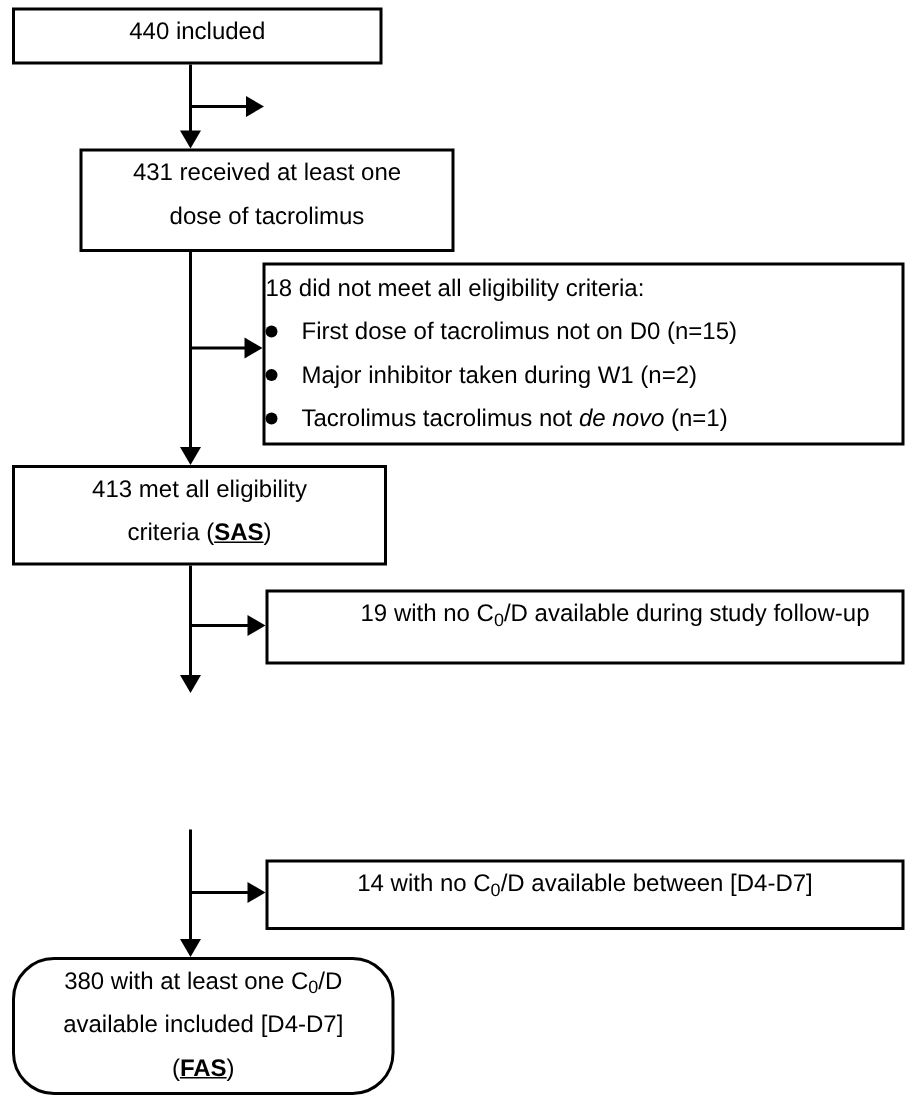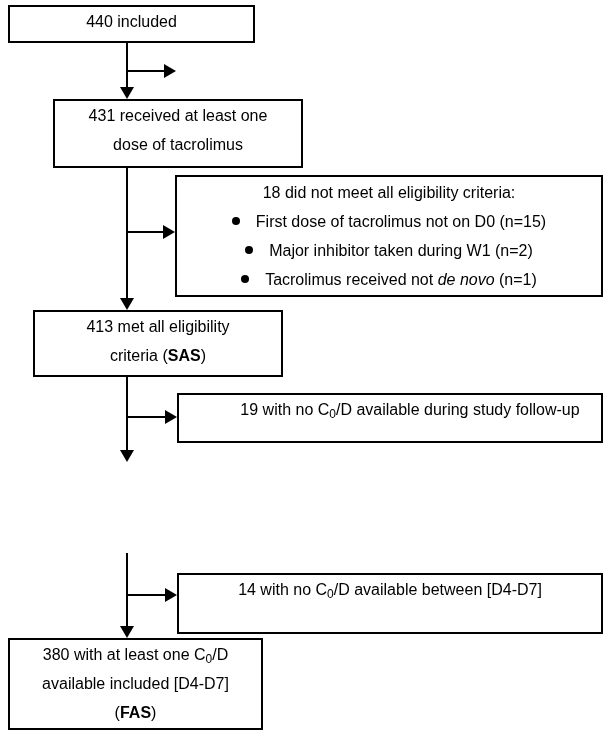--- a/index.html
+++ b/index.html
@@ -26,44 +26,44 @@
     justify-content: flex-start;
     text-align: center;
     font-size: 16px;
     line-height: 29px;
     color: #000000;
   }
   .b-included      { left: 8px;   top: 5px;   width: 247px; height: 38px; }
   .b-not-treated   { left: 176px; top: 50px;  width: 427px; height: 42px; }
   .b-received      { left: 8px;   top: 99px;  width: 250px; height: 69px; margin-left: 45px; }
   .b-eligibility   { left: 175px; top: 175px; width: 428px; height: 122px;
-                     align-items: center; text-align: left; justify-content: center; }
-  .b-sas           { left: 8px;   top: 310px; width: 250px; height: 67px; margin-left: 25px; }
+                     align-items: flex-start; text-align: left; justify-content: center; }
+  .b-sas           { left: 8px;   top: 310px; width: 250px; height: 67px; }
   .b-no-c0d-fu     { left: 177px; top: 393px; width: 426px; height: 50px; padding-left: 40px; }
   .b-fas2          { left: 8px;   top: 462px; width: 250px; height: 91px; }
-  .b-no-c0d-d4d7   { left: 177px; top: 573px; width: 426px; height: 61px; }
-  .b-fas           { left: 8px;   top: 638px; width: 255px; height: 92px; }
+  .b-no-c0d-d4d7   { left: 177px; top: 573px; width: 426px; height: 47px; }
+  .b-fas           { left: 8px;   top: 638px; width: 255px; height: 92px; border-radius: 28px; }
 
   .elig-title { text-align: center; }
   .elig-item  { display: flex; align-items: flex-start; }
   .bullet {
     width: 8px; height: 8px;
     border-radius: 50%;
     background: #000000;
     margin-top: 10px;
     flex: 0 0 auto;
   }
   .elig-item .item-text { padding-left: 16px; }
 
   sub.c0 {
     font-size: 12px;
     line-height: 0;
     vertical-align: -3px;
   }
-  .bold { font-weight: 700; }
+  .bold { font-weight: 700; text-decoration: underline; }
   .ital { font-style: italic; }
 
   .vline { position: absolute; width: 2px;  background: #000000; }
   .hline { position: absolute; height: 2px; background: #000000; }
   .arrow-down {
     position: absolute; width: 0; height: 0;
     border-left: 7px solid transparent;
     border-right: 7px solid transparent;
     border-top: 12px solid #000000;
   }
@@ -118,21 +118,21 @@
     </div>
     <div class="elig-item">
       <span class="bullet"></span>
       <span class="item-text">
         <span>Major inhibitor taken during W1 (n=2)</span>
       </span>
     </div>
     <div class="elig-item">
       <span class="bullet"></span>
       <span class="item-text">
-        <span>Tacrolimus received not </span><span class="ital">de novo</span><span> (n=1)</span>
+        <span>Tacrolimus tacrolimus not </span><span class="ital">de novo</span><span> (n=1)</span>
       </span>
     </div>
   </div>
 
   <div class="box b-sas">
     <span>413 met all eligibility</span>
     <span>
       <span>criteria (</span><span class="bold">SAS</span><span>)</span>
     </span>
   </div>

